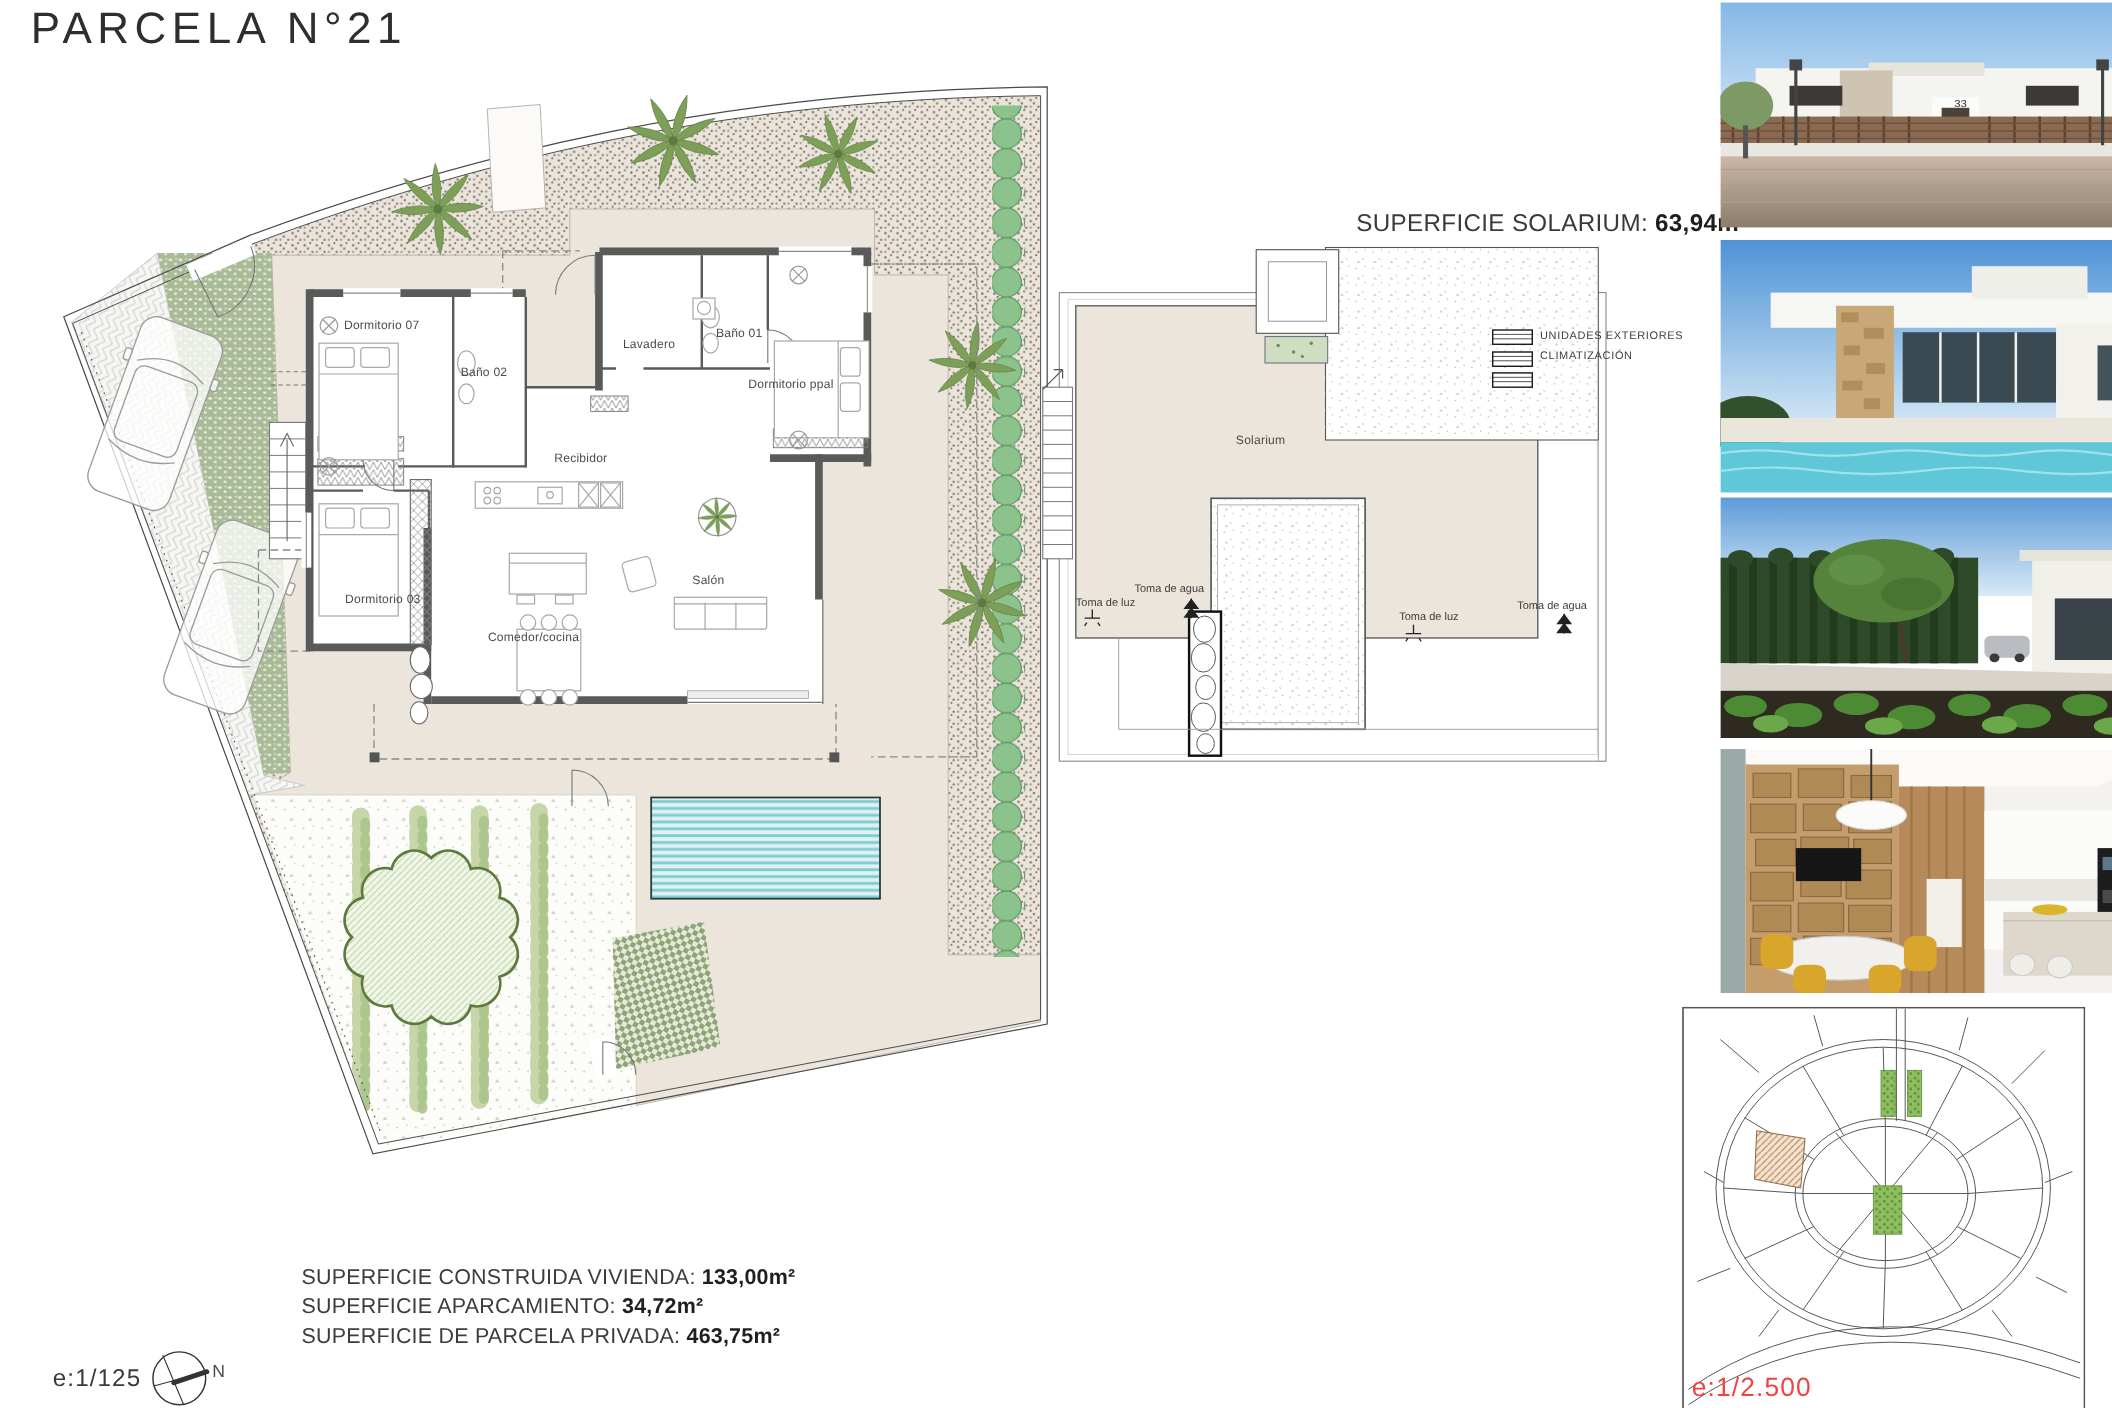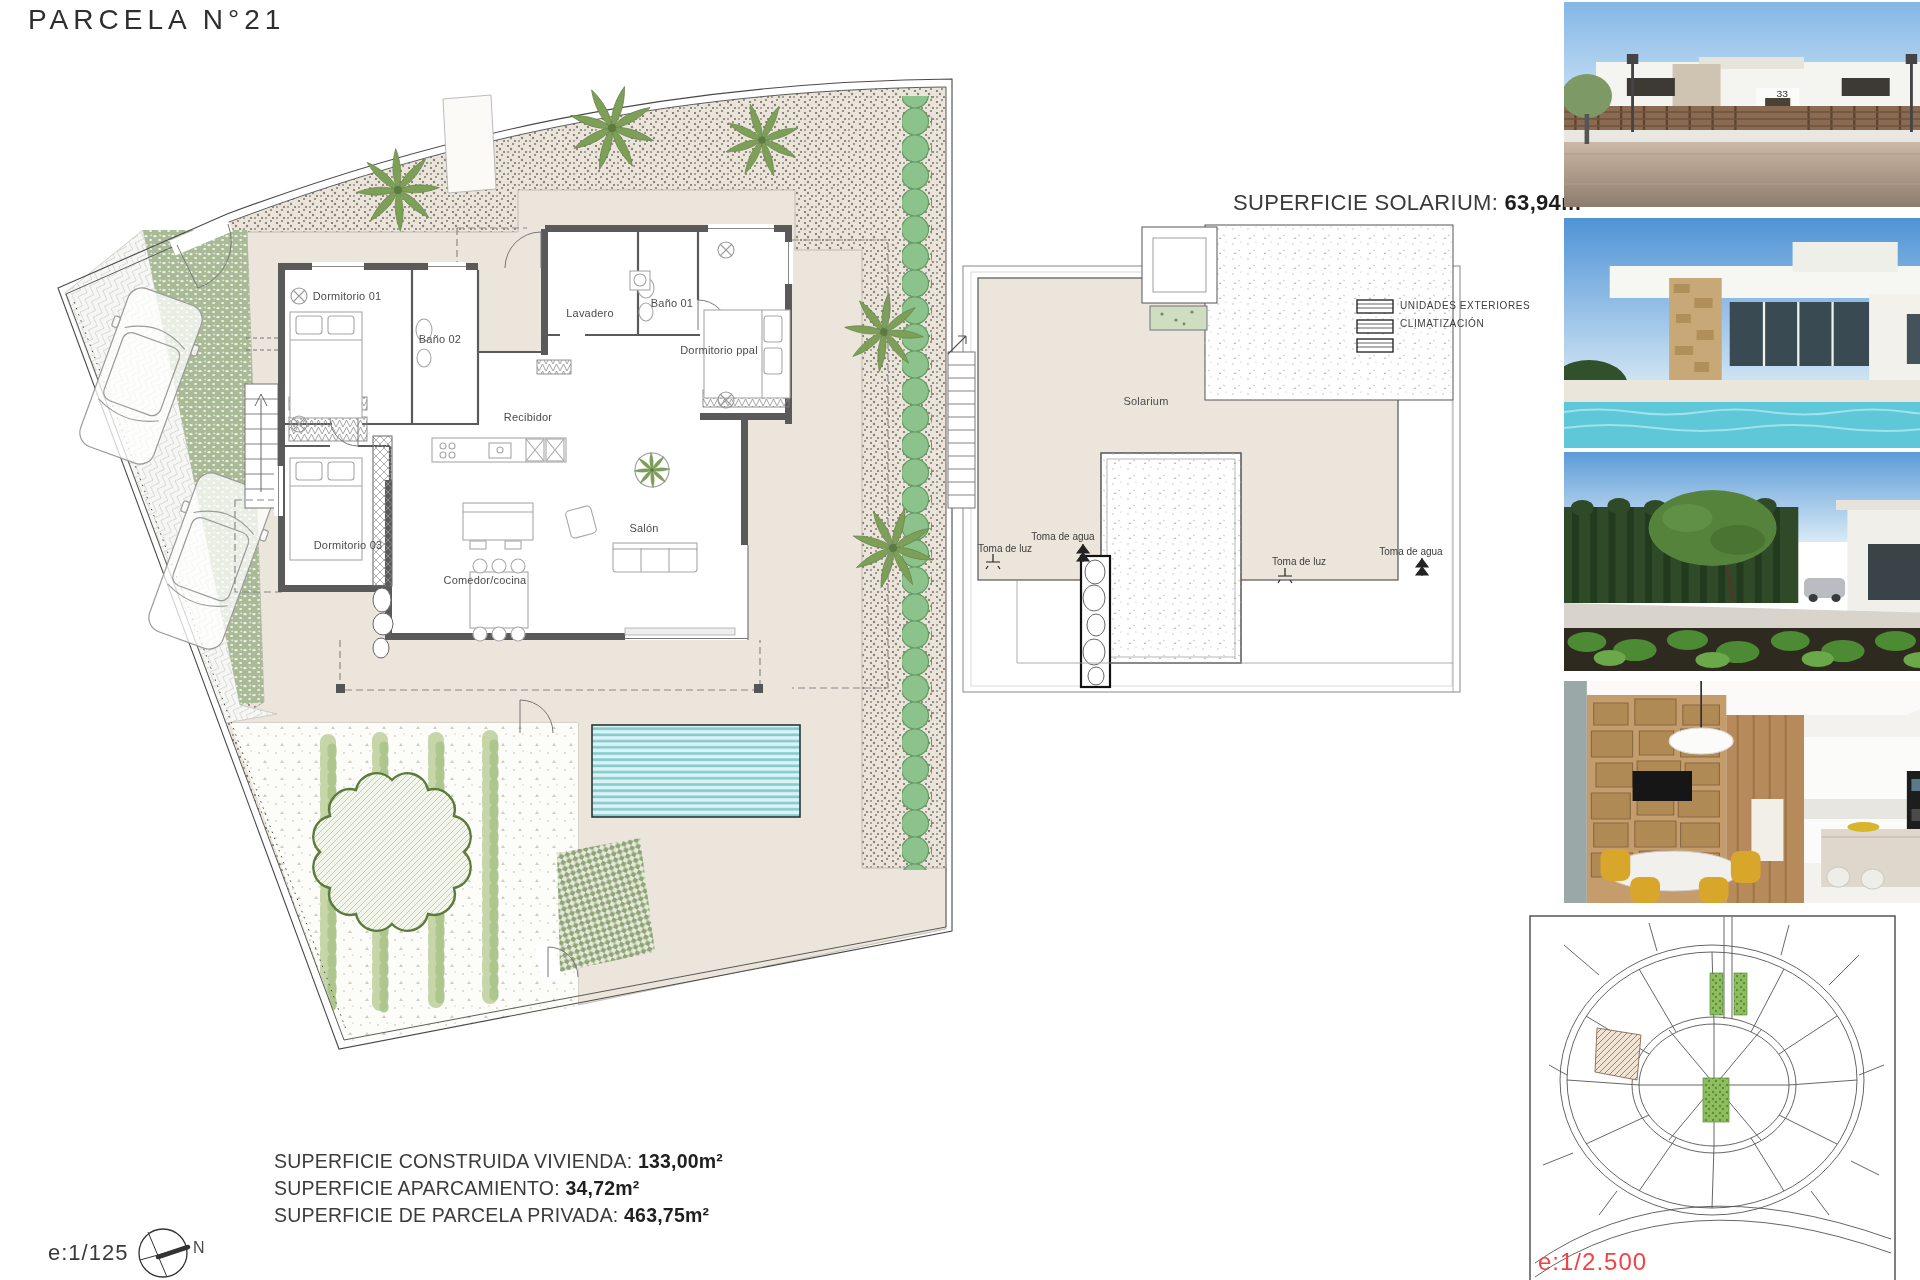--- a/index.html
+++ b/index.html
@@ -1,18 +1,18 @@
 <!DOCTYPE html>
 <html><head>
 <meta charset="utf-8">
 <style>
   html,body{margin:0;padding:0;}
   body{width:1920px;height:1280px;position:relative;overflow:hidden;background:#fff;
        font-family:"Liberation Sans", sans-serif;}
-  .title{position:absolute;left:28px;top:4px;font-size:28px;letter-spacing:5px;
+  .title{position:absolute;left:28px;top:4px;font-size:40px;letter-spacing:5px;
          color:#2e2e2e;font-weight:400;white-space:nowrap;}
   .plan-svg{position:absolute;left:0;top:0;}
   .lbl{position:absolute;transform:translate(-50%,-50%);font-size:11px;color:#4c4c4c;
        white-space:nowrap;letter-spacing:.2px;}
   .toma{position:absolute;transform:translate(-50%,-50%);font-size:10px;color:#3d3d3d;white-space:nowrap;}
   .units{position:absolute;font-size:10px;color:#3d3d3d;letter-spacing:.6px;white-space:nowrap;}
   .sol-heading{position:absolute;left:1233px;top:190px;font-size:22px;color:#3a3a3a;
                letter-spacing:.3px;white-space:nowrap;}
   .sol-heading b{color:#1d1d1d;}
   .surfaces{position:absolute;left:233px;top:1148px;font-size:19.5px;color:#3c3c3c;
@@ -383,21 +383,21 @@
     </g>
   </g>
 
   <g stroke="#333" fill="none">
     <circle cx="163" cy="1253" r="24" stroke-width="1.3"></circle>
     <path d="M148,1232 L167,1277 M140,1260 L187,1247" stroke-width="1"></path>
     <path d="M158,1257 L188,1247" stroke-width="4.5" stroke-linecap="round"></path>
   </g>
 </svg>
 
-<div class="lbl" style="left:347px;top:296px">Dormitorio 01</div>
+<div class="lbl" style="left:347px;top:296px">Dormitorio 07</div>
 <div class="lbl" style="left:440px;top:339px">Baño 02</div>
 <div class="lbl" style="left:590px;top:313px">Lavadero</div>
 <div class="lbl" style="left:672px;top:303px">Baño 01</div>
 <div class="lbl" style="left:719px;top:350px">Dormitorio ppal</div>
 <div class="lbl" style="left:528px;top:417px">Recibidor</div>
 <div class="lbl" style="left:348px;top:545px">Dormitorio 03</div>
 <div class="lbl" style="left:485px;top:580px">Comedor/cocina</div>
 <div class="lbl" style="left:644px;top:528px">Salón</div>
 
 <div class="sol-heading">

